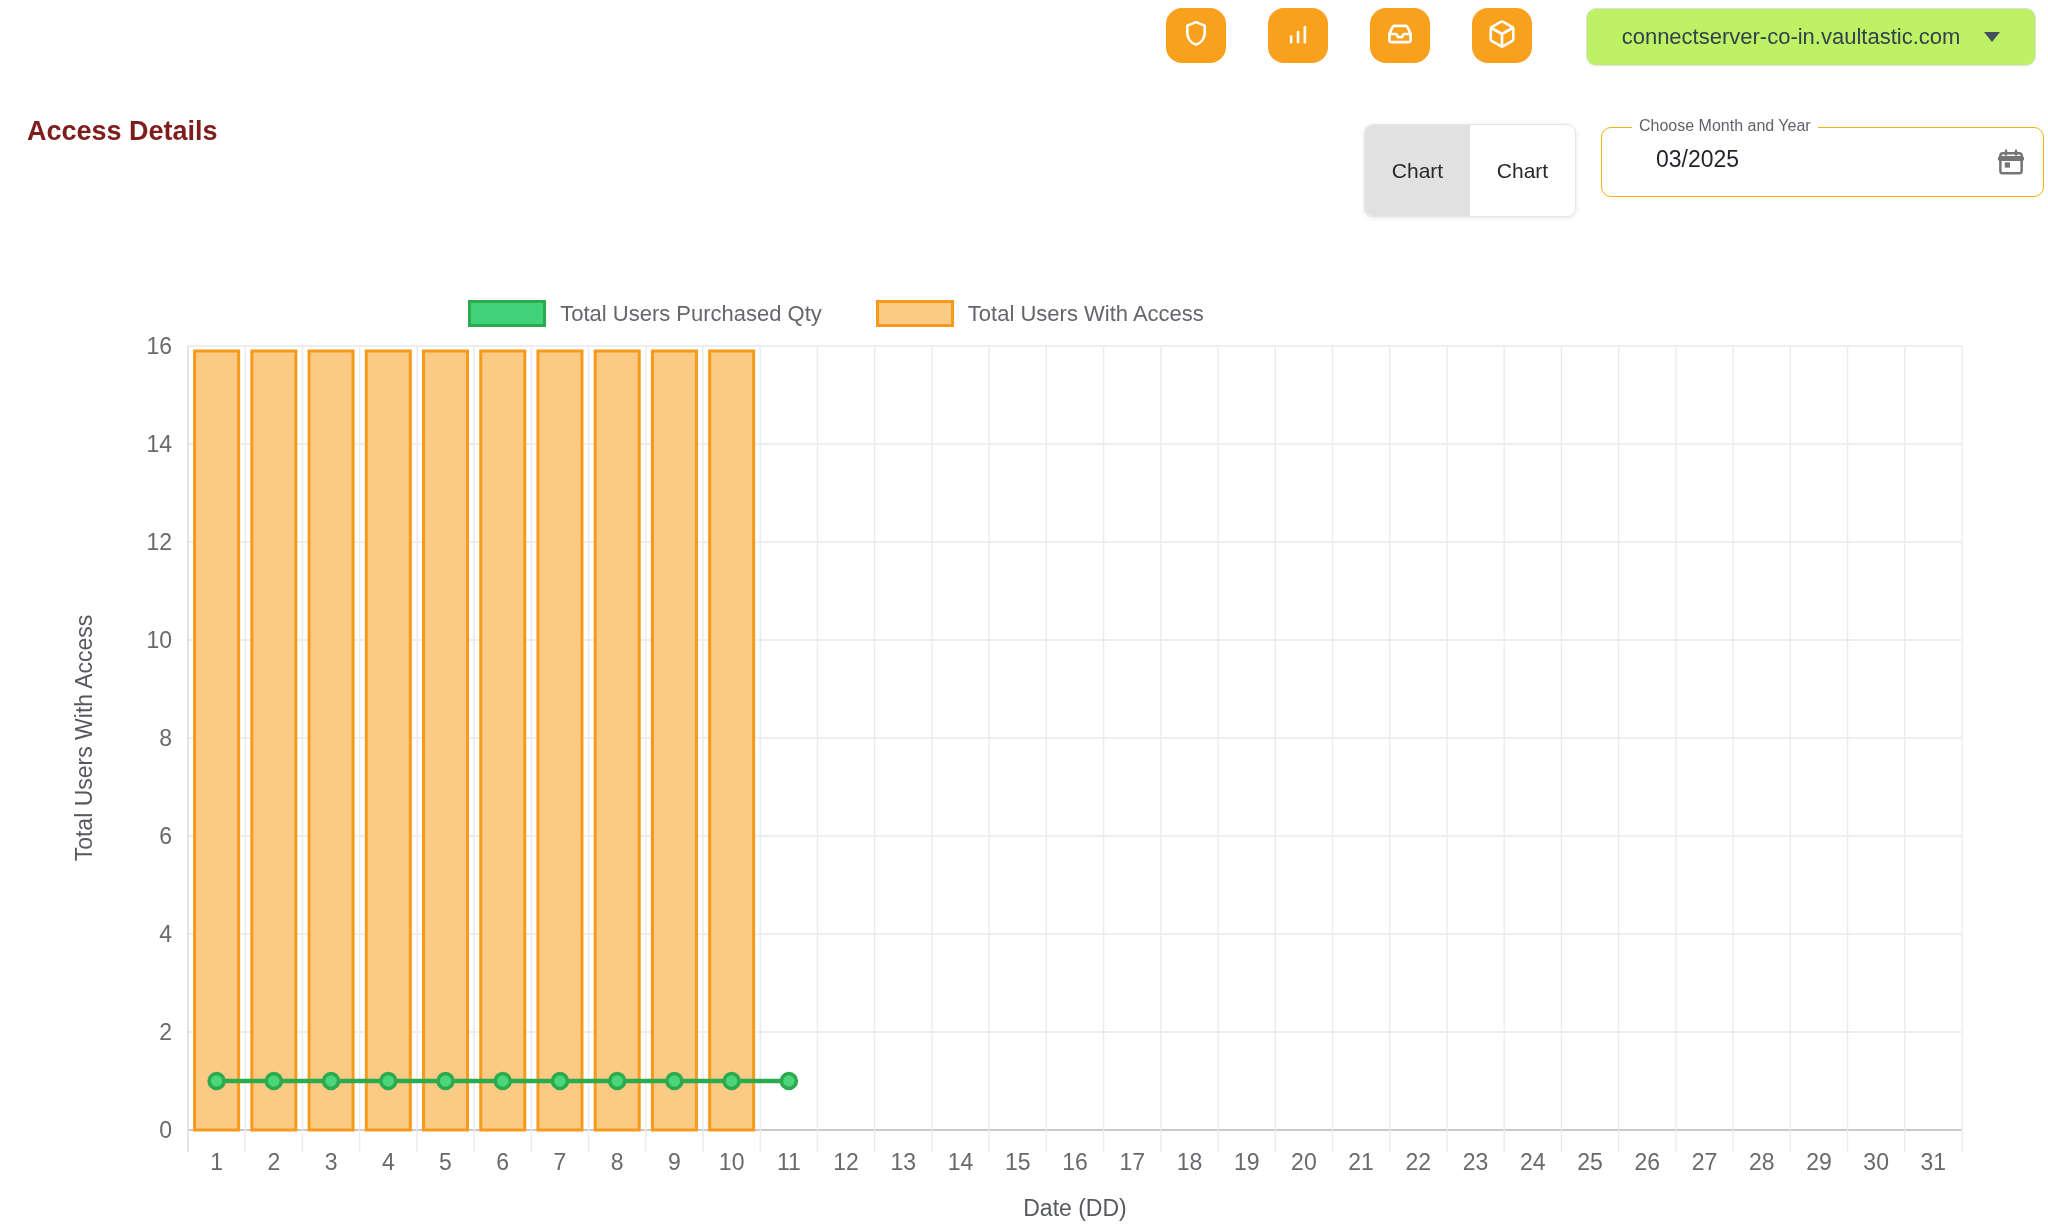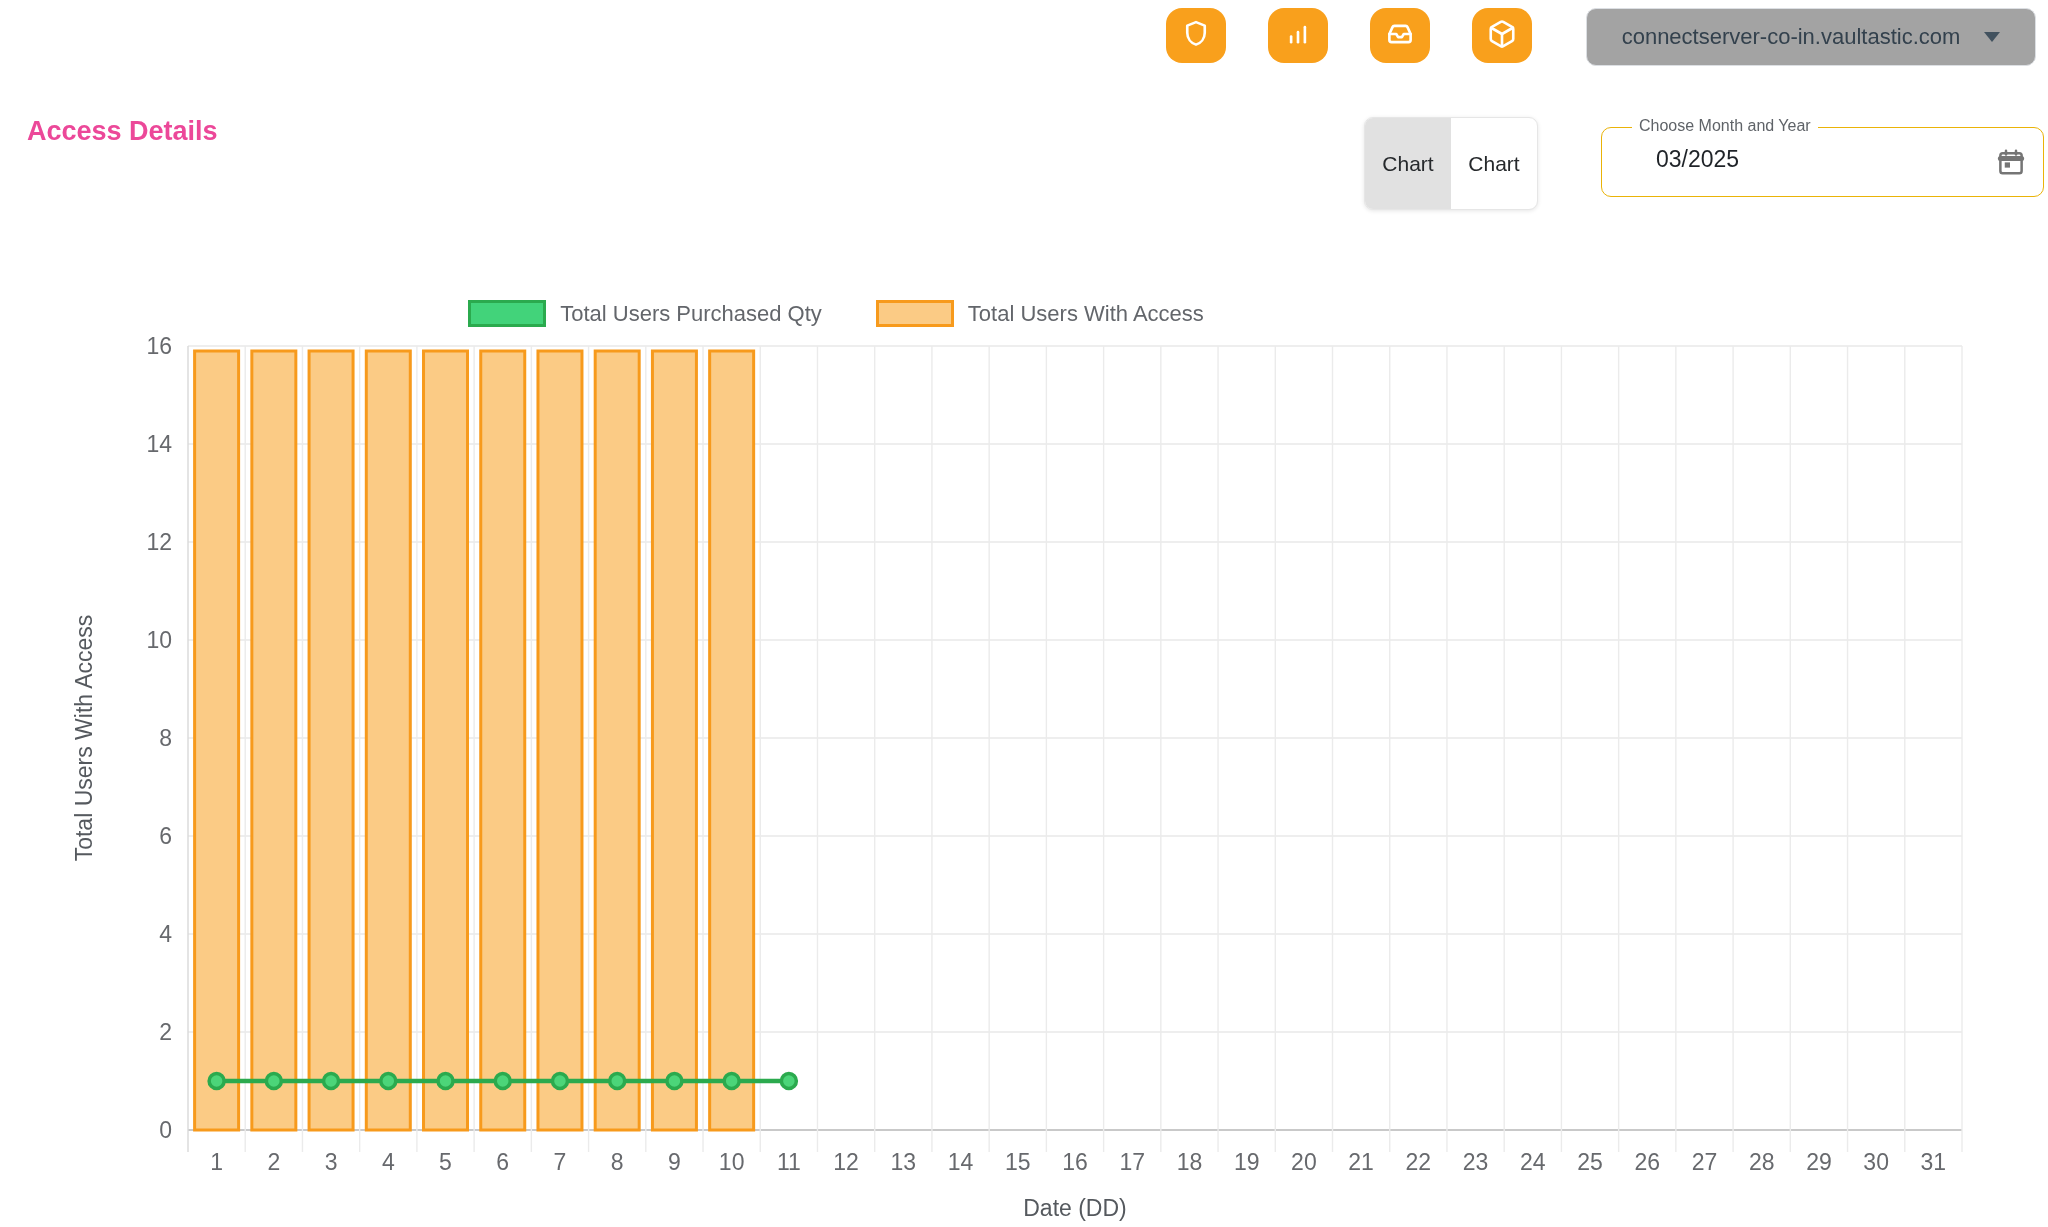--- a/index.html
+++ b/index.html
@@ -19,37 +19,37 @@
   .icon-btn {
     width:60px; height:55px; border:none; cursor:pointer;
     background:#F9A01C; border-radius:16px;
     display:flex; align-items:center; justify-content:center;
   }
   .icon-btn svg { width:30px; height:30px; stroke:#ffffff; fill:none;
     stroke-width:2.1; stroke-linecap:round; stroke-linejoin:round; }
 
   .domain-select {
     position:absolute; left:1586px; top:8px; width:450px; height:58px;
-    background:#a3a3a3; border:1px solid #dcdfe3; border-radius:10px;
+    background:#bef264; border:1px solid #dcdfe3; border-radius:10px;
     display:flex; align-items:center; justify-content:center; gap:24px;
     cursor:pointer;
   }
   .domain-select .val { font-size:22px; color:#33414d; }
   .caret-down {
     width:0; height:0; border-left:8px solid transparent;
     border-right:8px solid transparent; border-top:10px solid #42525f;
   }
 
   
   .section-title {
     position:absolute; left:27px; top:116px;
-    font-size:27px; font-weight:700; color:#ec4899;
+    font-size:27px; font-weight:700; color:#7f1d1d;
   }
   .view-toggle {
-    position:absolute; left:1364px; top:117px; width:174px; height:93px;
+    position:absolute; left:1364px; top:124px; width:212px; height:93px;
     background:#fff; border:1px solid #e6e6e6; border-radius:9px;
     box-shadow:0 1px 4px rgba(0,0,0,.10); display:flex; overflow:hidden;
   }
   .view-toggle button {
     flex:1; border:none; background:transparent; cursor:pointer;
     font-family:"Liberation Sans", sans-serif;
     font-size:21px; color:#26292c;
   }
   .view-toggle button.selected { background:#e1e1e1; }
 

